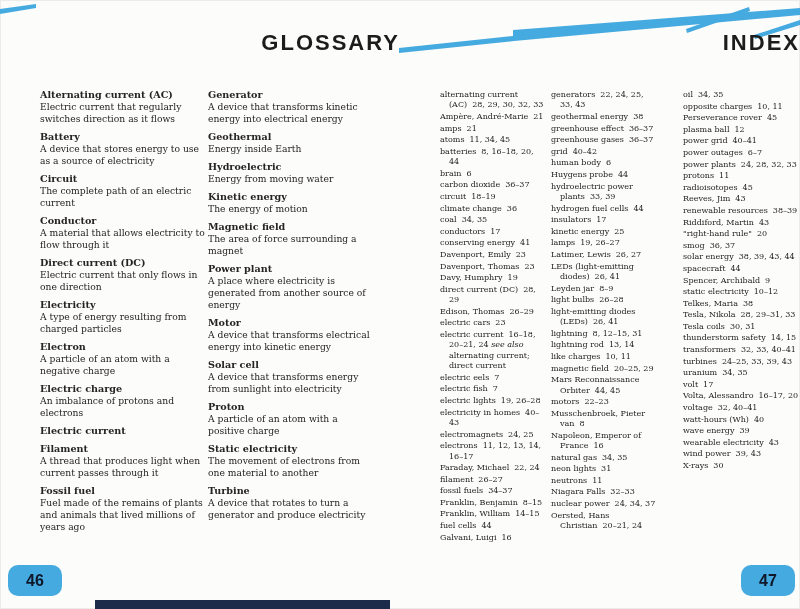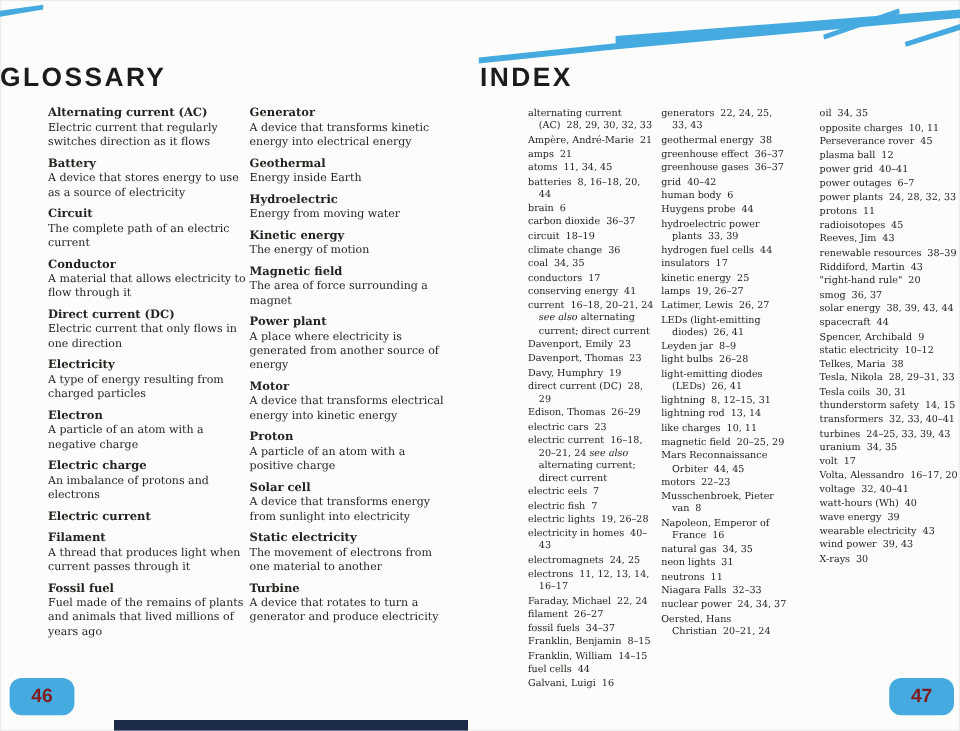--- a/index.html
+++ b/index.html
@@ -9,21 +9,21 @@
     --paper:#fcfcfa;
   }
   html,body{margin:0;padding:0;}
   .spread{
     position:relative;width:800px;height:609px;background:var(--paper);
     overflow:hidden;font-family:"DejaVu Serif", serif;color:var(--ink);
     box-shadow:inset 0 0 0 1px #ececea;
   }
   .deco-svg{position:absolute;left:0;top:0;pointer-events:none;}
   .page-title{
-    position:absolute;top:52px;width:400px;text-align:left;
+    position:absolute;top:30px;width:400px;text-align:right;
     font-family:"Liberation Sans", sans-serif;font-weight:bold;
     font-size:22px;letter-spacing:2px;color:#1c1c1c;
   }
   .title-left{left:0;}
   .title-right{left:400px;}
   
   .g-col{position:absolute;top:89px;}
   .g-col-0{left:40px;width:166px;}
   .g-col-1{left:208px;width:168px;}
   .g-entry{margin-bottom:6px;}
@@ -36,21 +36,21 @@
   .i-col-2{left:642px;width:128px;margin-left:41px;}
   .i-entry{
     font-size:8px;line-height:10.4px;margin-bottom:1.2px;
     padding-left:9px;text-indent:-9px;
   }
   .i-pages{margin-left:5px;}
   .i-see{font-style:italic;}
   
   .page-badge{
     position:absolute;bottom:13px;width:54px;height:31px;
-    background:var(--accent);border-radius:10px;color:#7f1d1d;
+    background:var(--accent);border-radius:10px;color:#0f172a;
     font-family:"Liberation Sans", sans-serif;font-weight:bold;font-size:16px;
     display:flex;align-items:center;justify-content:center;
   }
   .badge-left{left:8px;}
   .badge-right{right:5px;margin-top:47px;}
   .navy-bar{
     position:absolute;left:95px;bottom:0;width:295px;height:9px;
     background:var(--navy);
   }
 </style>
@@ -140,26 +140,26 @@
       </div>
       <div class="g-entry">
         <div class="g-term">Power plant</div>
         <div class="g-def">A place where electricity is generated from another source of energy</div>
       </div>
       <div class="g-entry">
         <div class="g-term">Motor</div>
         <div class="g-def">A device that transforms electrical energy into kinetic energy</div>
       </div>
       <div class="g-entry">
+        <div class="g-term">Solar cell</div>
+        <div class="g-def">A device that transforms energy from sunlight into electricity</div>
+      </div>
+      <div class="g-entry">
         <div class="g-term">Proton</div>
         <div class="g-def">A particle of an atom with a positive charge</div>
-      </div>
-      <div class="g-entry">
-        <div class="g-term">Solar cell</div>
-        <div class="g-def">A device that transforms energy from sunlight into electricity</div>
       </div>
       <div class="g-entry">
         <div class="g-term">Static electricity</div>
         <div class="g-def">The movement of electrons from one material to another</div>
       </div>
       <div class="g-entry">
         <div class="g-term">Turbine</div>
         <div class="g-def">A device that rotates to turn a generator and produce electricity</div>
       </div>
     </div>
@@ -170,21 +170,20 @@
       <div class="i-entry"><span class="i-term">amps</span><span class="i-pages">21</span></div>
       <div class="i-entry"><span class="i-term">atoms</span><span class="i-pages">11, 34, 45</span></div>
       <div class="i-entry"><span class="i-term">batteries</span><span class="i-pages">8, 16–18, 20, 44</span></div>
       <div class="i-entry"><span class="i-term">brain</span><span class="i-pages">6</span></div>
       <div class="i-entry"><span class="i-term">carbon dioxide</span><span class="i-pages">36–37</span></div>
       <div class="i-entry"><span class="i-term">circuit</span><span class="i-pages">18–19</span></div>
       <div class="i-entry"><span class="i-term">climate change</span><span class="i-pages">36</span></div>
       <div class="i-entry"><span class="i-term">coal</span><span class="i-pages">34, 35</span></div>
       <div class="i-entry"><span class="i-term">conductors</span><span class="i-pages">17</span></div>
       <div class="i-entry"><span class="i-term">conserving energy</span><span class="i-pages">41</span></div>
-      <div class="i-entry"><span class="i-term">current</span><span class="i-pages">16–18, 20–21, 24</span><span class="i-see"> see also </span><span>alternating current; direct current</span></div>
       <div class="i-entry"><span class="i-term">Davenport, Emily</span><span class="i-pages">23</span></div>
       <div class="i-entry"><span class="i-term">Davenport, Thomas</span><span class="i-pages">23</span></div>
       <div class="i-entry"><span class="i-term">Davy, Humphry</span><span class="i-pages">19</span></div>
       <div class="i-entry"><span class="i-term">direct current (DC)</span><span class="i-pages">28, 29</span></div>
       <div class="i-entry"><span class="i-term">Edison, Thomas</span><span class="i-pages">26–29</span></div>
       <div class="i-entry"><span class="i-term">electric cars</span><span class="i-pages">23</span></div>
       <div class="i-entry"><span class="i-term">electric current</span><span class="i-pages">16–18, 20–21, 24</span><span class="i-see"> see also </span><span>alternating current; direct current</span></div>
       <div class="i-entry"><span class="i-term">electric eels</span><span class="i-pages">7</span></div>
       <div class="i-entry"><span class="i-term">electric fish</span><span class="i-pages">7</span></div>
       <div class="i-entry"><span class="i-term">electric lights</span><span class="i-pages">19, 26–28</span></div>

